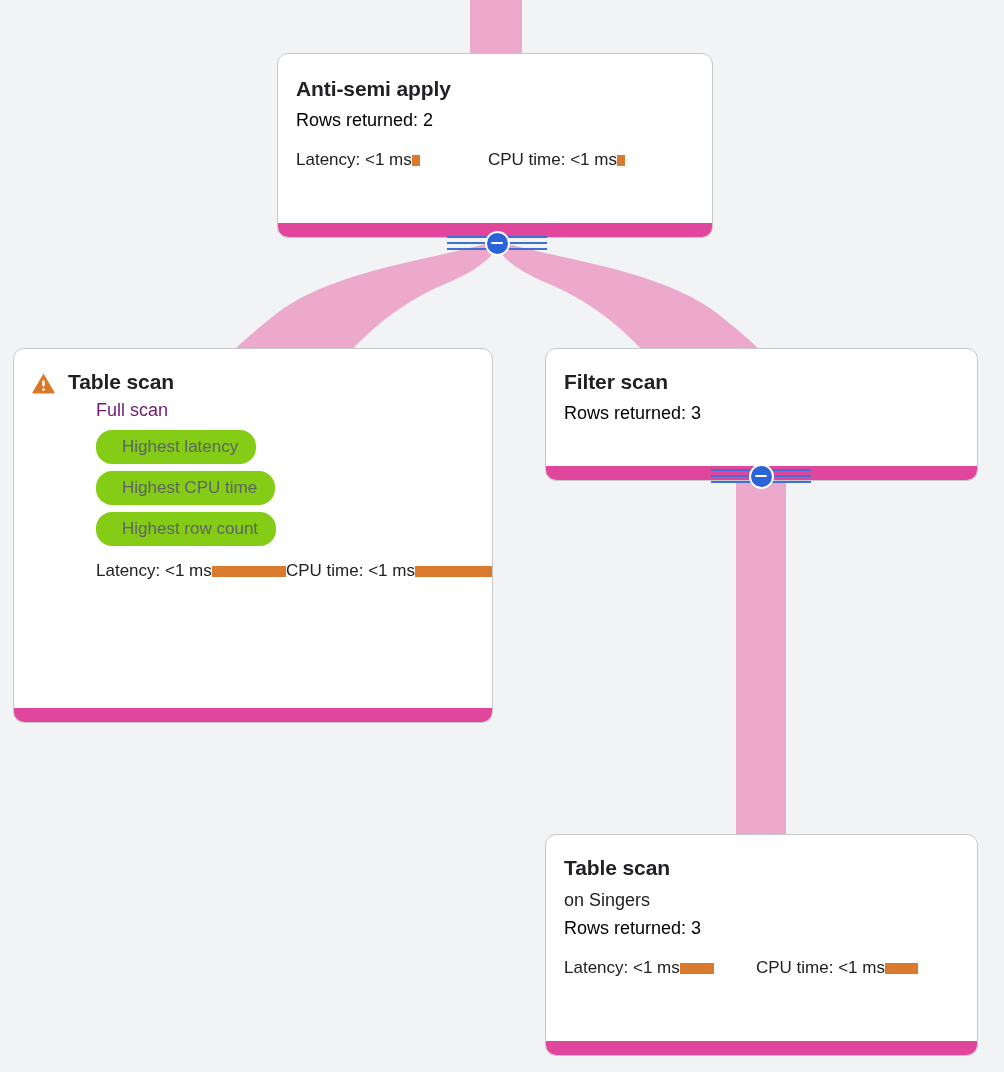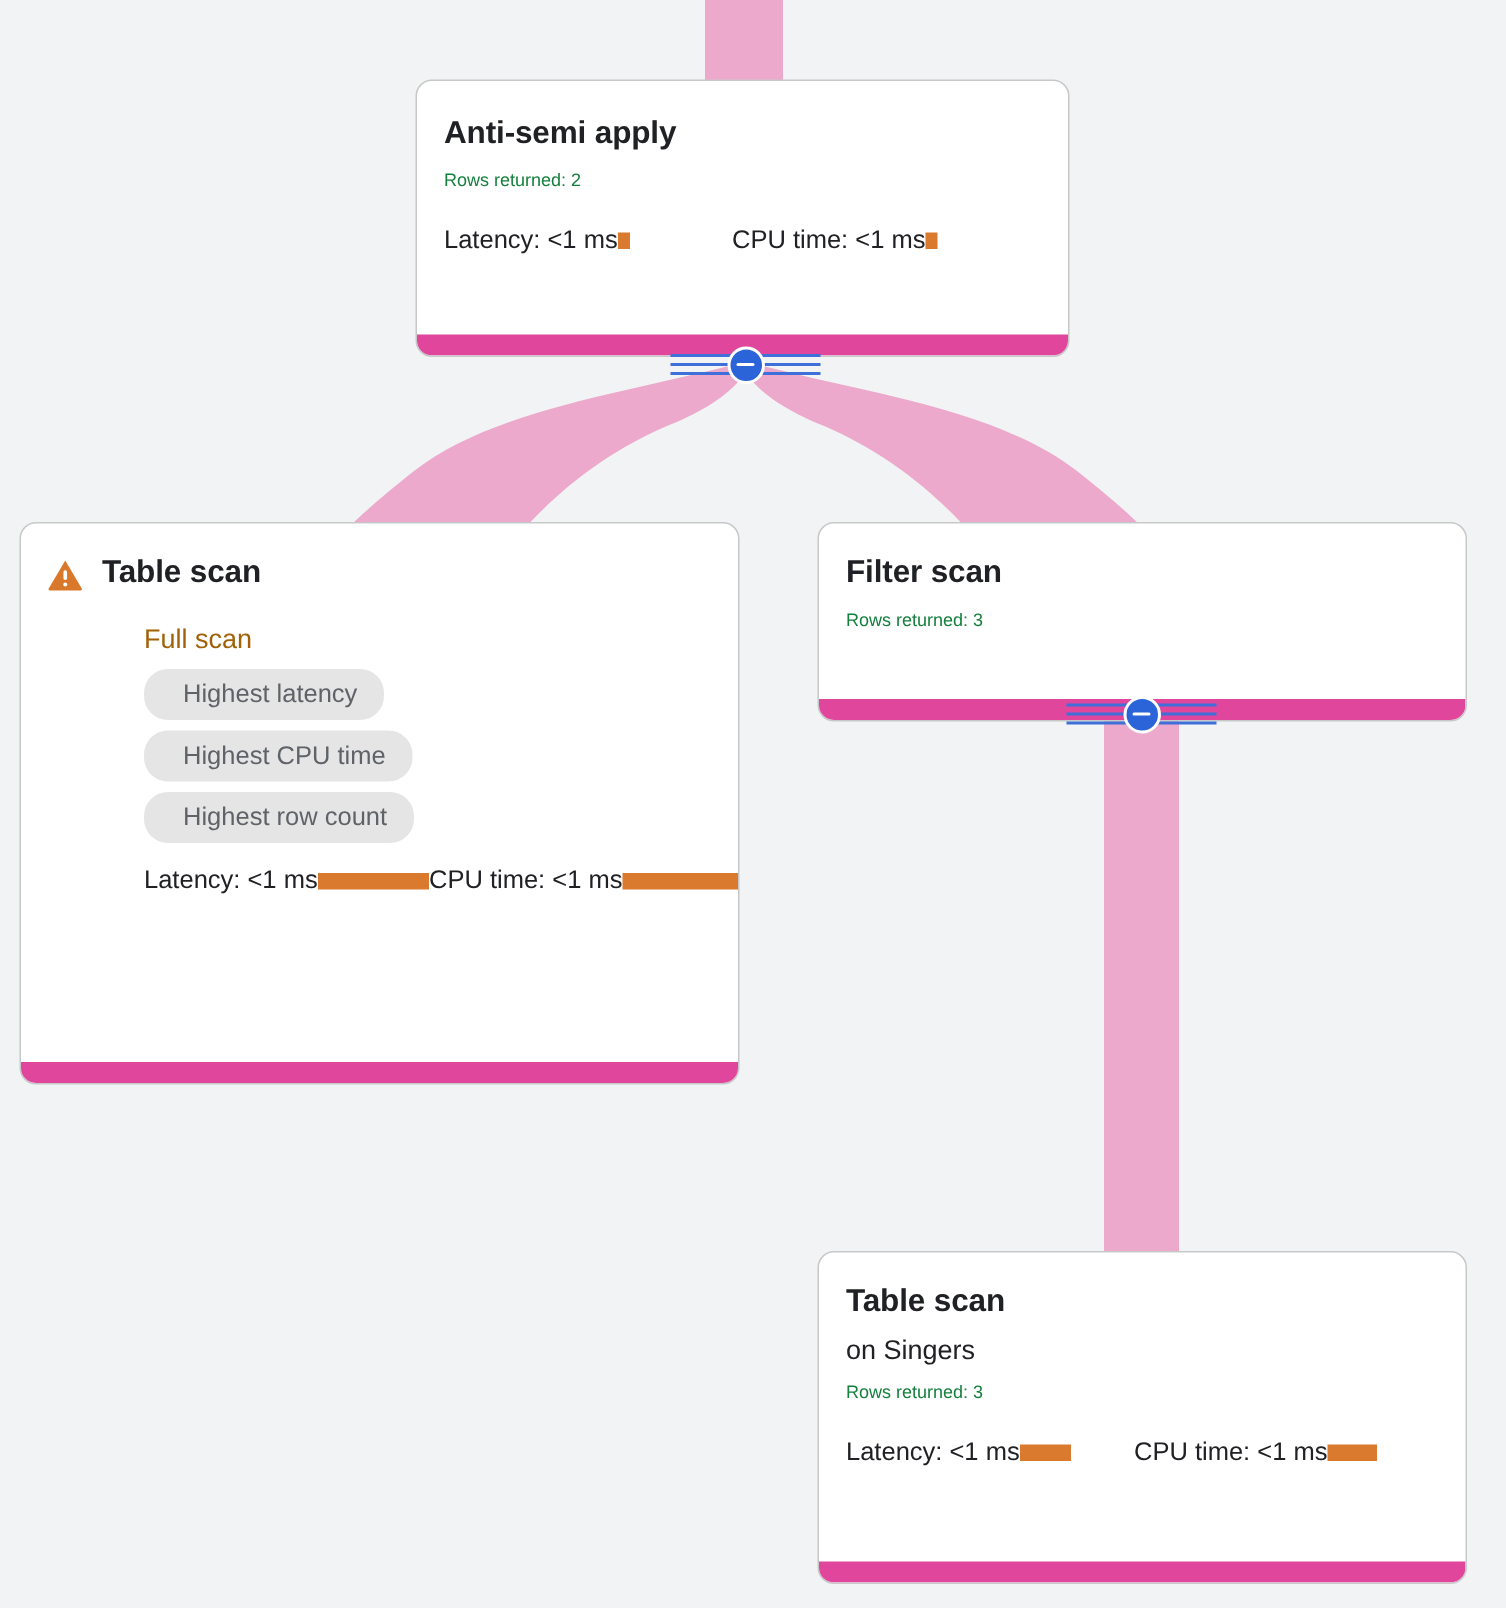--- a/index.html
+++ b/index.html
@@ -81,41 +81,41 @@
     letter-spacing: -0.1px;
   }
 
   .node-sub {
     font-size: 18px;
     color: #202124;
     line-height: 29px;
     margin-top: 5px;
   }
   .node-sub.muted {
-    color: #a16207;
+    color: #701a75;
     line-height: 29px;
-    margin-top: 16px;
+    margin-top: 0;
   }
   .node-rows {
-    font-size: 12px;
-    color: #15803d;
+    font-size: 18px;
+    color: #000000;
     line-height: 26px;
     margin-top: 5px;
   }
 
   
   .chip-list {
     margin-top: 5px;
     display: flex;
     flex-direction: column;
     align-items: flex-start;
     gap: 7px;
   }
   .chip {
-    background: #e5e5e5;
+    background: #84cc16;
     color: #5f6368;
     border-radius: 16px;
     font-size: 17px;
     line-height: 20px;
     padding: 7px 18px 7px 26px;
   }
 
   
   .metrics-row {
     display: flex;

